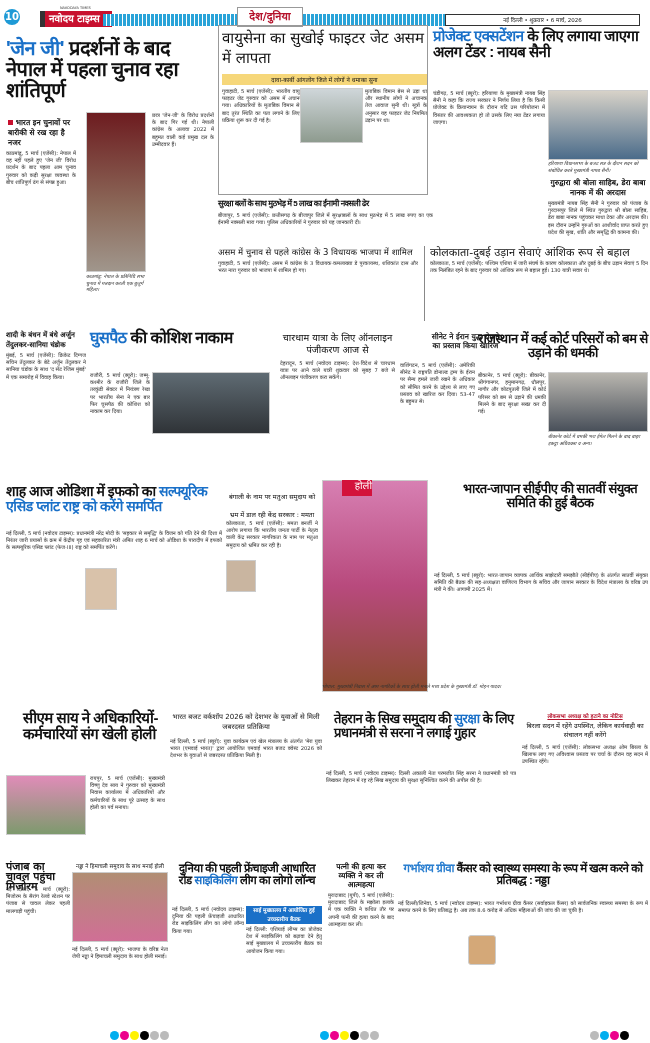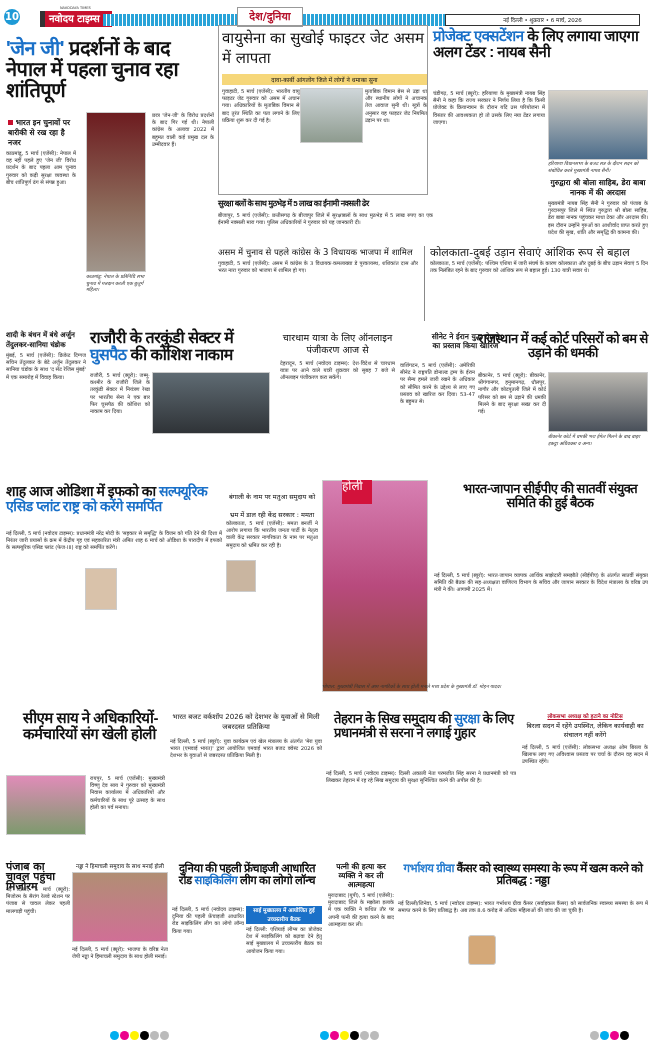--- a/index.html
+++ b/index.html
@@ -57,21 +57,20 @@
 <div class="abs" style="left:218px;top:246px;width:200px;font-size:8.5px;">असम में चुनाव से पहले कांग्रेस के 3 विधायक भाजपा में शामिल</div>
 <div class="abs txt" style="left:218px;top:260px;width:200px;height:60px;overflow:hidden;">गुवाहाटी, 5 मार्च (एजेंसी): असम में कांग्रेस के 3 विधायक-कमलाख्या डे पुरकायस्थ, शशिकांत दास और भरत नारा गुरुवार को भाजपा में शामिल हो गए।</div>
 <div class="abs vr" style="left:424px;top:246px;height:75px;"></div>
 <div class="abs" style="left:430px;top:244px;width:220px;font-size:11px;">कोलकाता-दुबई उड़ान सेवाएं आंशिक रूप से बहाल</div>
 <div class="abs txt" style="left:430px;top:260px;width:218px;height:60px;overflow:hidden;">कोलकाता, 5 मार्च (एजेंसी): पश्चिम एशिया में जारी संघर्ष के कारण कोलकाता और दुबई के बीच उड़ान सेवाएं 5 दिन तक निलंबित रहने के बाद गुरुवार को आंशिक रूप से बहाल हुईं। 130 यात्री सवार थे।</div>
 
 <div class="abs" style="left:6px;top:330px;width:80px;font-size:7px;font-weight:700;line-height:10px;">शादी के बंधन में बंधे अर्जुन तेंदुलकर-सानिया चंडोक</div>
 <div class="abs txt" style="left:6px;top:352px;width:80px;height:120px;overflow:hidden;">मुंबई, 5 मार्च (एजेंसी): क्रिकेट दिग्गज सचिन तेंदुलकर के बेटे अर्जुन तेंदुलकर ने सानिया चंडोक के साथ 'द सेंट रेजिस मुंबई' में एक समारोह में विवाह किया।</div>
 
 <div class="abs hl" style="left:90px;top:330px;width:180px;font-size:16px;">
-  <div>राजौरी के तरकुंडी सेक्टर में</div>
   <div><span class="blue">घुसपैठ</span><span> की कोशिश नाकाम</span></div>
 </div>
 <div class="abs txt" style="left:90px;top:372px;width:60px;height:100px;overflow:hidden;">राजौरी, 5 मार्च (ब्यूरो): जम्मू-कश्मीर के राजौरी जिले के तरकुंडी सेक्टर में नियंत्रण रेखा पर भारतीय सेना ने एक बार फिर घुसपैठ की कोशिश को नाकाम कर दिया।</div>
 <div class="abs photo" style="left:152px;top:372px;width:118px;height:62px;background:linear-gradient(#5f6b73,#2f3337);"></div>
 
 <div class="abs" style="left:280px;top:332px;width:115px;font-size:9.5px;line-height:12px;text-align:center;">चारधाम यात्रा के लिए ऑनलाइन पंजीकरण आज से</div>
 <div class="abs txt" style="left:280px;top:360px;width:115px;height:115px;overflow:hidden;">देहरादून, 5 मार्च (नवोदय टाइम्स): देश-विदेश से चारधाम यात्रा पर आने वाले यात्री शुक्रवार को सुबह 7 बजे से ऑनलाइन पंजीकरण करा सकेंगे।</div>
 
 <div class="abs" style="left:400px;top:332px;width:75px;font-size:7.5px;font-weight:700;line-height:9px;text-align:center;color:#222;margin-left:28px;">सीनेट ने ईरान युद्ध रोकने का प्रस्ताव किया खारिज</div>
 <div class="abs txt" style="left:400px;top:362px;width:75px;height:110px;overflow:hidden;">वाशिंगटन, 5 मार्च (एजेंसी): अमेरिकी सीनेट ने राष्ट्रपति डोनाल्ड ट्रम्प के ईरान पर सैन्य हमले जारी रखने के अधिकार को सीमित करने के उद्देश्य से लाए गए प्रस्ताव को खारिज कर दिया। 53-47 के बहुमत से।</div>
@@ -86,21 +85,21 @@
   <div class="blue">एसिड प्लांट राष्ट्र को करेंगे समर्पित</div>
 </div>
 <div class="abs txt" style="left:6px;top:530px;width:216px;height:160px;overflow:hidden;">नई दिल्ली, 5 मार्च (नवोदय टाइम्स): प्रधानमंत्री नरेंद्र मोदी के 'सहकार से समृद्धि' के विजन को गति देने की दिशा में निरंतर जारी प्रयासों के क्रम में केंद्रीय गृह एवं सहकारिता मंत्री अमित शाह 6 मार्च को ओडिशा के पारादीप में इफको के सल्फ्यूरिक एसिड प्लांट (फेज-III) राष्ट्र को समर्पित करेंगे।</div>
 <div class="abs photo" style="left:85px;top:568px;width:32px;height:42px;background:#d9c2aa;"></div>
 
 <div class="abs" style="left:226px;top:488px;width:92px;font-size:6.5px;line-height:18px;text-align:center;">बंगाली के नाम पर मतुआ समुदाय को भ्रम में डाल रही केंद्र सरकार : ममता</div>
 <div class="abs txt" style="left:226px;top:520px;width:92px;height:170px;overflow:hidden;">कोलकाता, 5 मार्च (एजेंसी): ममता बनर्जी ने आरोप लगाया कि भारतीय जनता पार्टी के नेतृत्व वाली केंद्र सरकार नागरिकता के नाम पर मतुआ समुदाय को भ्रमित कर रही है।</div>
 <div class="abs photo" style="left:226px;top:560px;width:30px;height:32px;background:#c9b5a0;"></div>
 
 <div class="abs photo" style="left:322px;top:480px;width:106px;height:212px;background:linear-gradient(#d77fb2,#b84a7d 50%,#8a4a2e);"></div>
-<div class="abs" style="left:342px;top:480px;width:30px;height:24px;background:#d3123b;color:#fff;font-size:12px;text-align:left;line-height:12px;">होली</div>
+<div class="abs" style="left:342px;top:480px;width:30px;height:16px;background:#d3123b;color:#fff;font-size:10px;text-align:right;line-height:12px;">होली</div>
 <div class="abs cap" style="left:322px;top:684px;width:210px;">भोपाल: मुख्यमंत्री निवास में आम नागरिकों के साथ होली मनाते मध्य प्रदेश के मुख्यमंत्री डॉ. मोहन यादव।</div>
 
 <div class="abs hl" style="left:460px;top:482px;width:180px;font-size:13px;text-align:center;">भारत-जापान सीईपीए की सातवीं संयुक्त समिति की हुई बैठक</div>
 <div class="abs txt" style="left:434px;top:572px;width:214px;height:118px;overflow:hidden;">नई दिल्ली, 5 मार्च (ब्यूरो): भारत-जापान व्यापक आर्थिक साझेदारी समझौते (सीईपीए) के अंतर्गत सातवीं संयुक्त समिति की बैठक की सह-अध्यक्षता वाणिज्य विभाग के सचिव और जापान सरकार के विदेश मंत्रालय के वरिष्ठ उप मंत्री ने की। आगामी 2025 में।</div>
 
 <div class="abs hl" style="left:6px;top:710px;width:158px;font-size:15px;margin-left:17px;">सीएम साय ने अधिकारियों-कर्मचारियों संग खेली होली</div>
 <div class="abs photo" style="left:6px;top:775px;width:80px;height:60px;background:linear-gradient(#e08cb8,#7d9a6d);"></div>
 <div class="abs txt" style="left:90px;top:775px;width:75px;height:60px;overflow:hidden;">रायपुर, 5 मार्च (एजेंसी): मुख्यमंत्री विष्णु देव साय ने गुरुवार को मुख्यमंत्री निवास कार्यालय में अधिकारियों और कर्मचारियों के साथ पूरे उत्साह के साथ होली का पर्व मनाया।</div>
 
 <div class="abs" style="left:170px;top:712px;width:152px;font-size:7px;line-height:10px;text-align:center;">भारत बजट वर्कशॉप 2026 को देशभर के युवाओं से मिली जबरदस्त प्रतिक्रिया</div>

